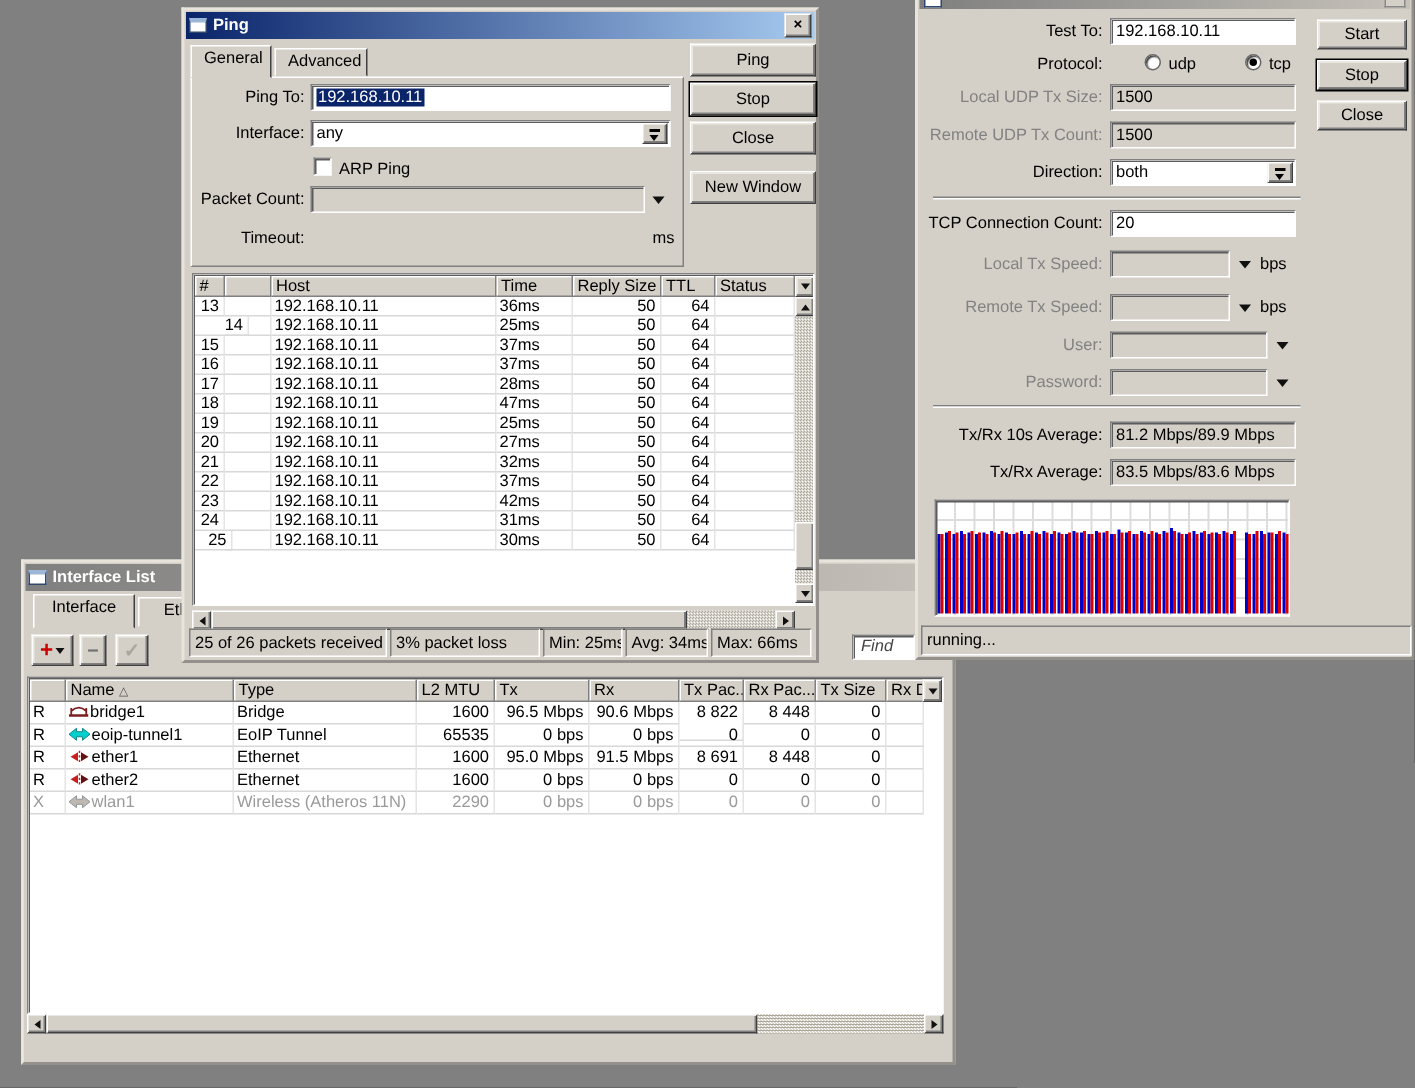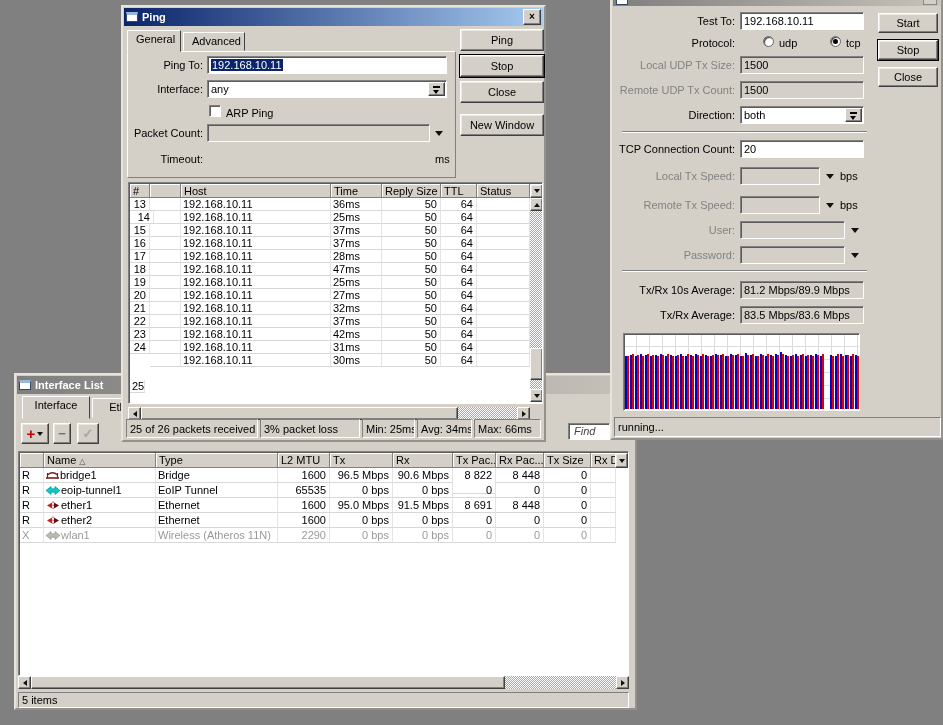--- a/index.html
+++ b/index.html
@@ -209,21 +209,20 @@
       <div class="sb-btn" style="left:0;top:0;width:13px;height:13px;">
           <span class="tri-left"></span>
         </div>
       <div class="sb-thumb" style="left:13px;top:0;width:474px;height:13px;"></div>
       <div class="checker" style="position:absolute;left:487px;top:0;width:111px;height:13px;"></div>
       <div class="sb-btn" style="left:598px;top:0;width:13px;height:13px;">
           <span class="tri-right"></span>
         </div>
     </div>
 
-    <div class="statuscell" style="left:2px;top:317px;width:611px;height:16px;line-height:15px;">5 items</div>
   </div>
 
   <div class="window" id="win-btest" style="left:610px;top:0;width:333px;height:440px;z-index:2;border-top:none;">
     <div style="position:absolute;left:1px;right:1px;top:0;height:6px;background:linear-gradient(90deg,#7f7f7f,#c6c2ba);">
       <span style="position:absolute;left:3px;top:0;width:12px;height:5px;background:#fff;border:1px solid #30486e;border-top:none;box-sizing:border-box;"></span>
       <span style="position:absolute;right:3px;top:0;width:14px;height:5px;background:#d4d0c8;border:1px solid #888;border-top:none;box-sizing:border-box;"></span>
     </div>
 
     <div class="lbl r-lbl" style="left:0;top:15px;width:123px;">Test To:</div>
     <div class="field sunken" style="left:128px;top:12px;width:124px;">192.168.10.11</div>
@@ -456,21 +455,21 @@
           <div class="trow" style="top: 0px; width: 400px;">
             <div class="tcell r" style="left: 0px; width: 20px;">13</div>
             <div class="tcell" style="left: 20px; width: 31px;"></div>
             <div class="tcell" style="left: 51px; width: 150px;">192.168.10.11</div>
             <div class="tcell" style="left: 201px; width: 51px;">36ms</div>
             <div class="tcell r" style="left: 252px; width: 59px;">50</div>
             <div class="tcell r" style="left: 311px; width: 36px;">64</div>
             <div class="tcell" style="left: 347px; width: 53px;"></div>
           </div>
           <div class="trow" style="top: 13px; width: 400px;">
-            <div class="tcell r" style="left: 0px; width: 24px;">14</div>
+            <div class="tcell r" style="left: 0px; width: 36px;">14</div>
             <div class="tcell" style="left: 20px; width: 31px;"></div>
             <div class="tcell" style="left: 51px; width: 150px;">192.168.10.11</div>
             <div class="tcell" style="left: 201px; width: 51px;">25ms</div>
             <div class="tcell r" style="left: 252px; width: 59px;">50</div>
             <div class="tcell r" style="left: 311px; width: 36px;">64</div>
             <div class="tcell" style="left: 347px; width: 53px;"></div>
           </div>
           <div class="trow" style="top: 26px; width: 332px;">
             <div class="tcell r" style="left: 0px; width: 20px;">15</div>
             <div class="tcell" style="left: 20px; width: 31px;"></div>
@@ -555,21 +554,21 @@
           <div class="trow" style="top: 143px; width: 400px;">
             <div class="tcell r" style="left: 0px; width: 20px;">24</div>
             <div class="tcell" style="left: 20px; width: 31px;"></div>
             <div class="tcell" style="left: 51px; width: 150px;">192.168.10.11</div>
             <div class="tcell" style="left: 201px; width: 51px;">31ms</div>
             <div class="tcell r" style="left: 252px; width: 59px;">50</div>
             <div class="tcell r" style="left: 311px; width: 36px;">64</div>
             <div class="tcell" style="left: 347px; width: 53px;"></div>
           </div>
           <div class="trow" style="top: 156px; width: 400px;">
-            <div class="tcell r" style="left: 0px; width: 15px; margin-top: 26px;">25</div>
+            <div class="tcell r" style="left: 0px; width: 25px;">25</div>
             <div class="tcell" style="left: 20px; width: 31px;"></div>
             <div class="tcell" style="left: 51px; width: 150px;">192.168.10.11</div>
             <div class="tcell" style="left: 201px; width: 51px;">30ms</div>
             <div class="tcell r" style="left: 252px; width: 59px;">50</div>
             <div class="tcell r" style="left: 311px; width: 36px;">64</div>
             <div class="tcell" style="left: 347px; width: 53px;"></div>
           </div>
         </div>
 
       <div style="position:absolute;left:401px;top:15px;width:13px;bottom:1px;">

